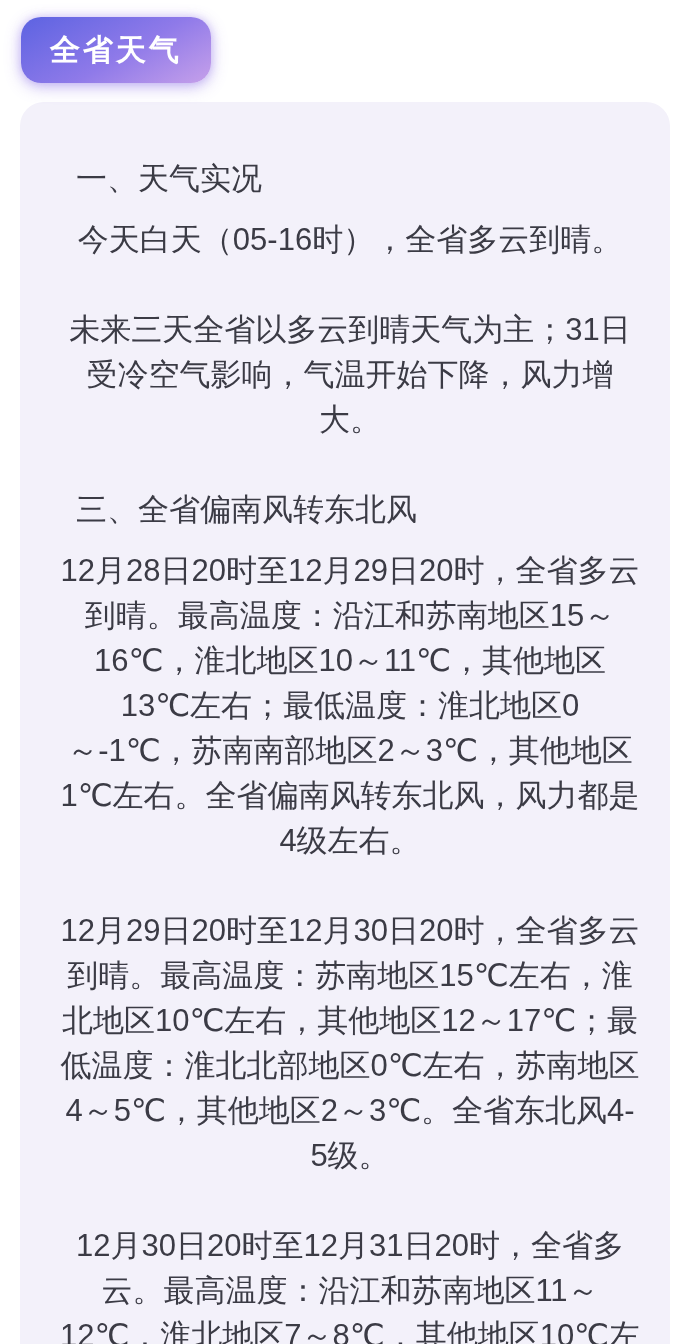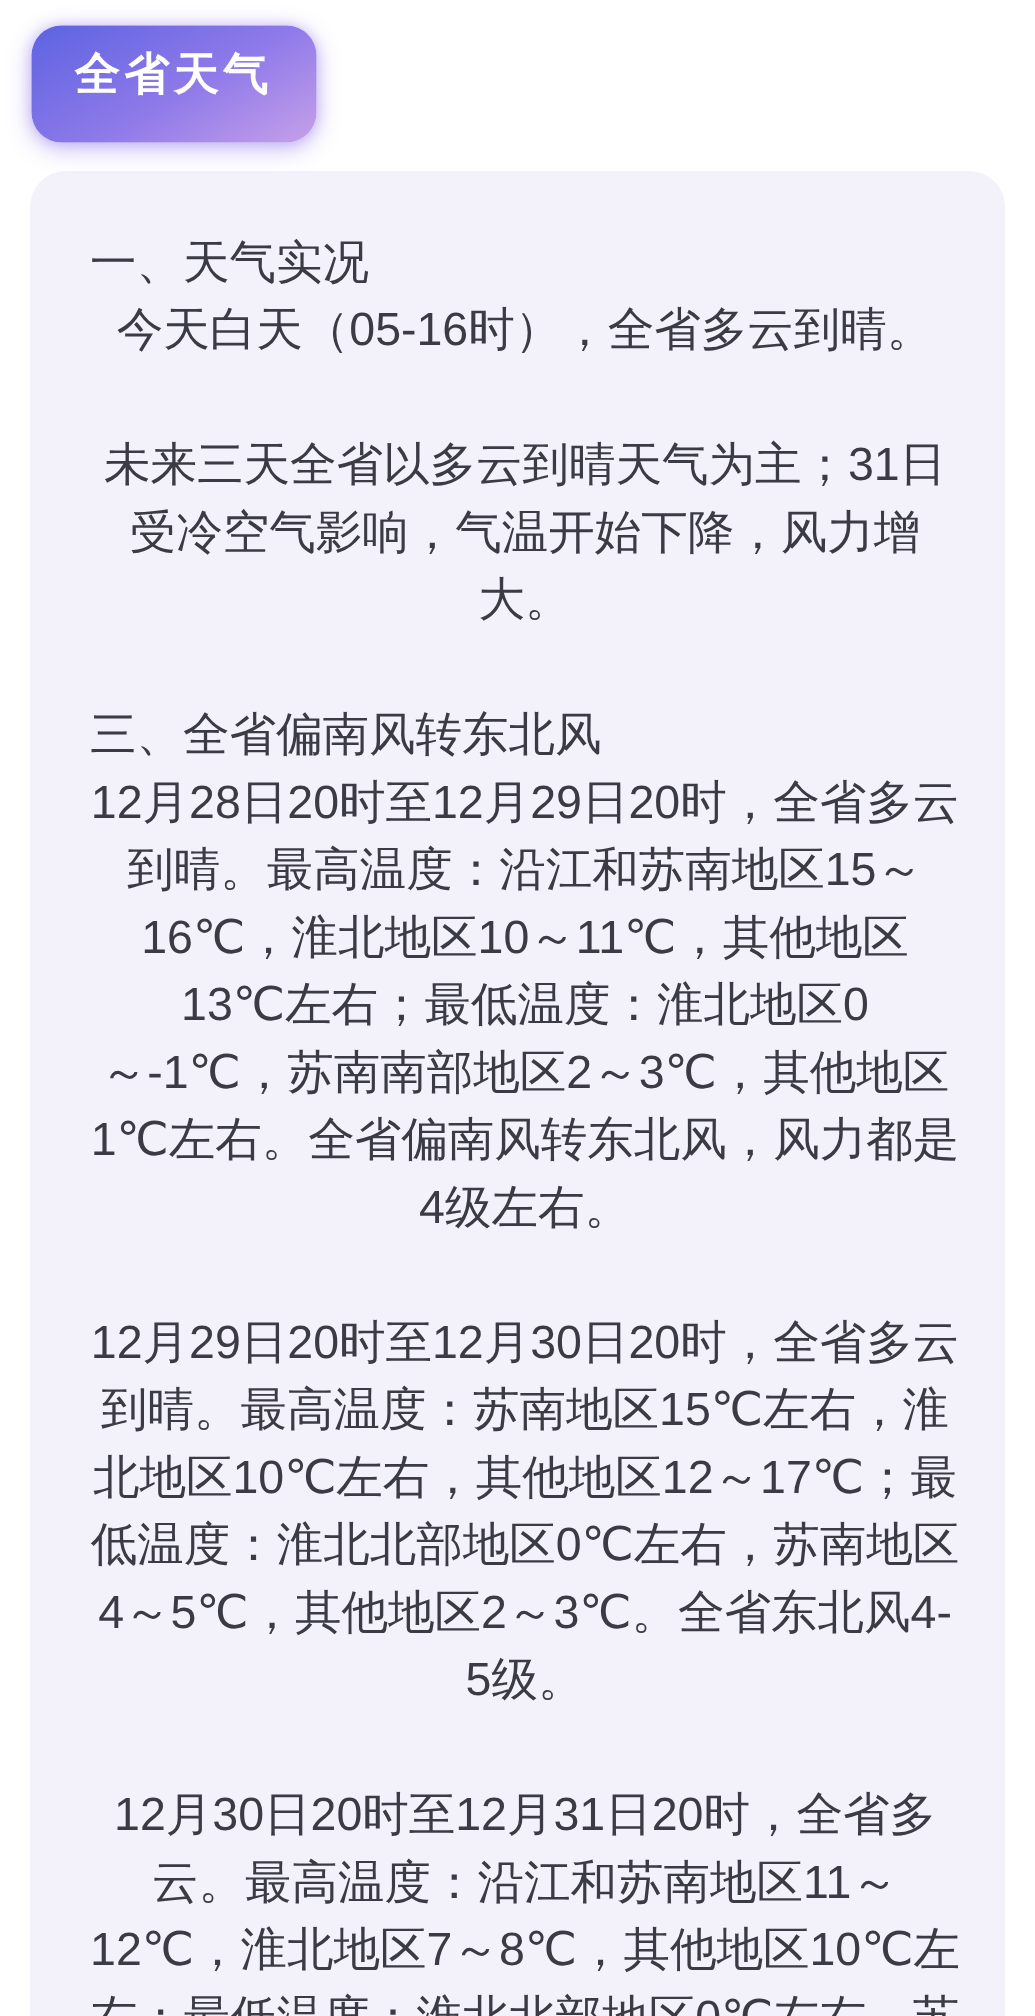--- a/index.html
+++ b/index.html
@@ -17,21 +17,21 @@
     width: 690px;
     min-height: 1344px;
     box-sizing: border-box;
     padding-top: 17px;
     background: var(--page-bg, #ffffff);
     overflow: hidden;
   }
   .badge {
     display: inline-block;
     margin-left: 21px;
-    height: 78px;
+    height: 66px;
     line-height: 66px;
     padding: 0 29px;
     border-radius: 20px;
     background: linear-gradient(150deg,
       var(--badge-grad-top, #6165e2) 5%,
       var(--badge-grad-mid, #8f7ae9) 55%,
       var(--badge-grad-bottom, #c6a0ea) 100%);
     box-shadow: 0 4px 16px rgba(138, 110, 230, 0.45), 0 0 8px rgba(160, 130, 235, 0.35);
     color: var(--badge-text, #ffffff);
     font-size: 30px;
@@ -48,21 +48,21 @@
     font-size: 31px;
     line-height: 45px;
   }
   .section {
     margin: 0 0 45px 0;
   }
   .section:last-child {
     margin-bottom: 0;
   }
   .section h2 {
-    margin: 0;
+    margin: 16px;
     font-size: 31px;
     line-height: 45px;
     font-weight: 400;
   }
   .section p {
     margin: 0;
     text-align: center;
   }
   .section p + p {
     margin-top: 45px;

